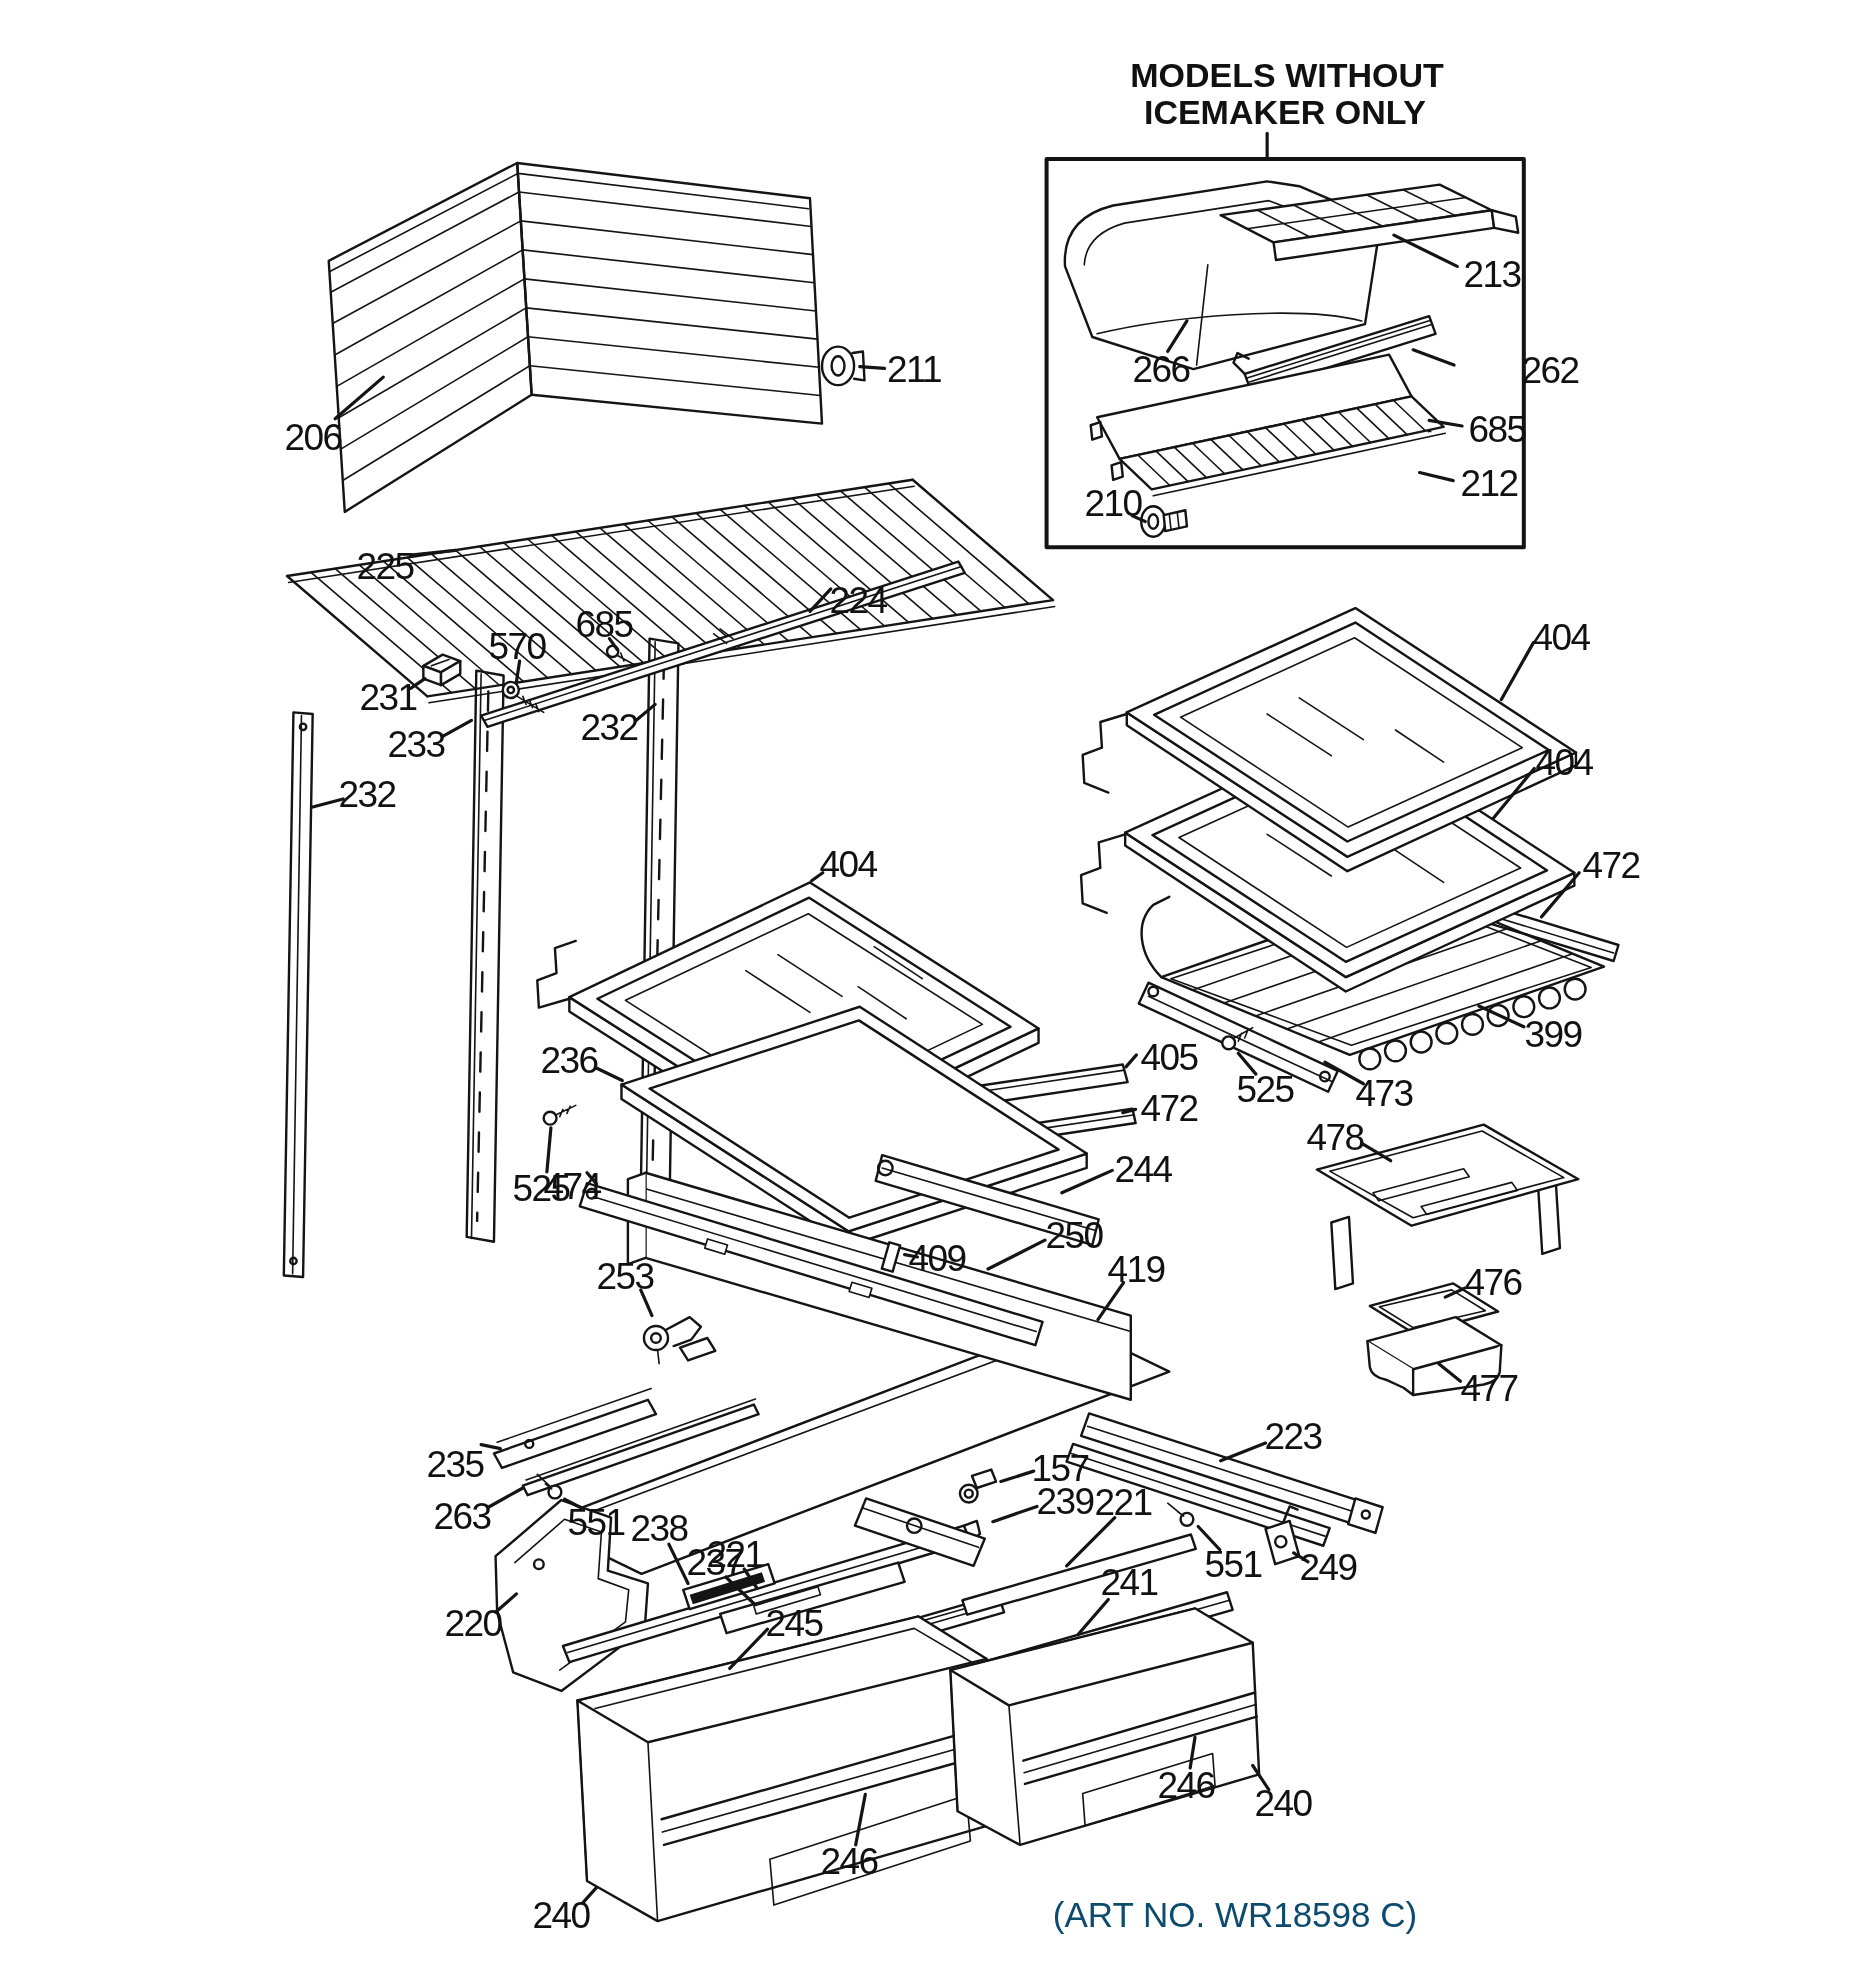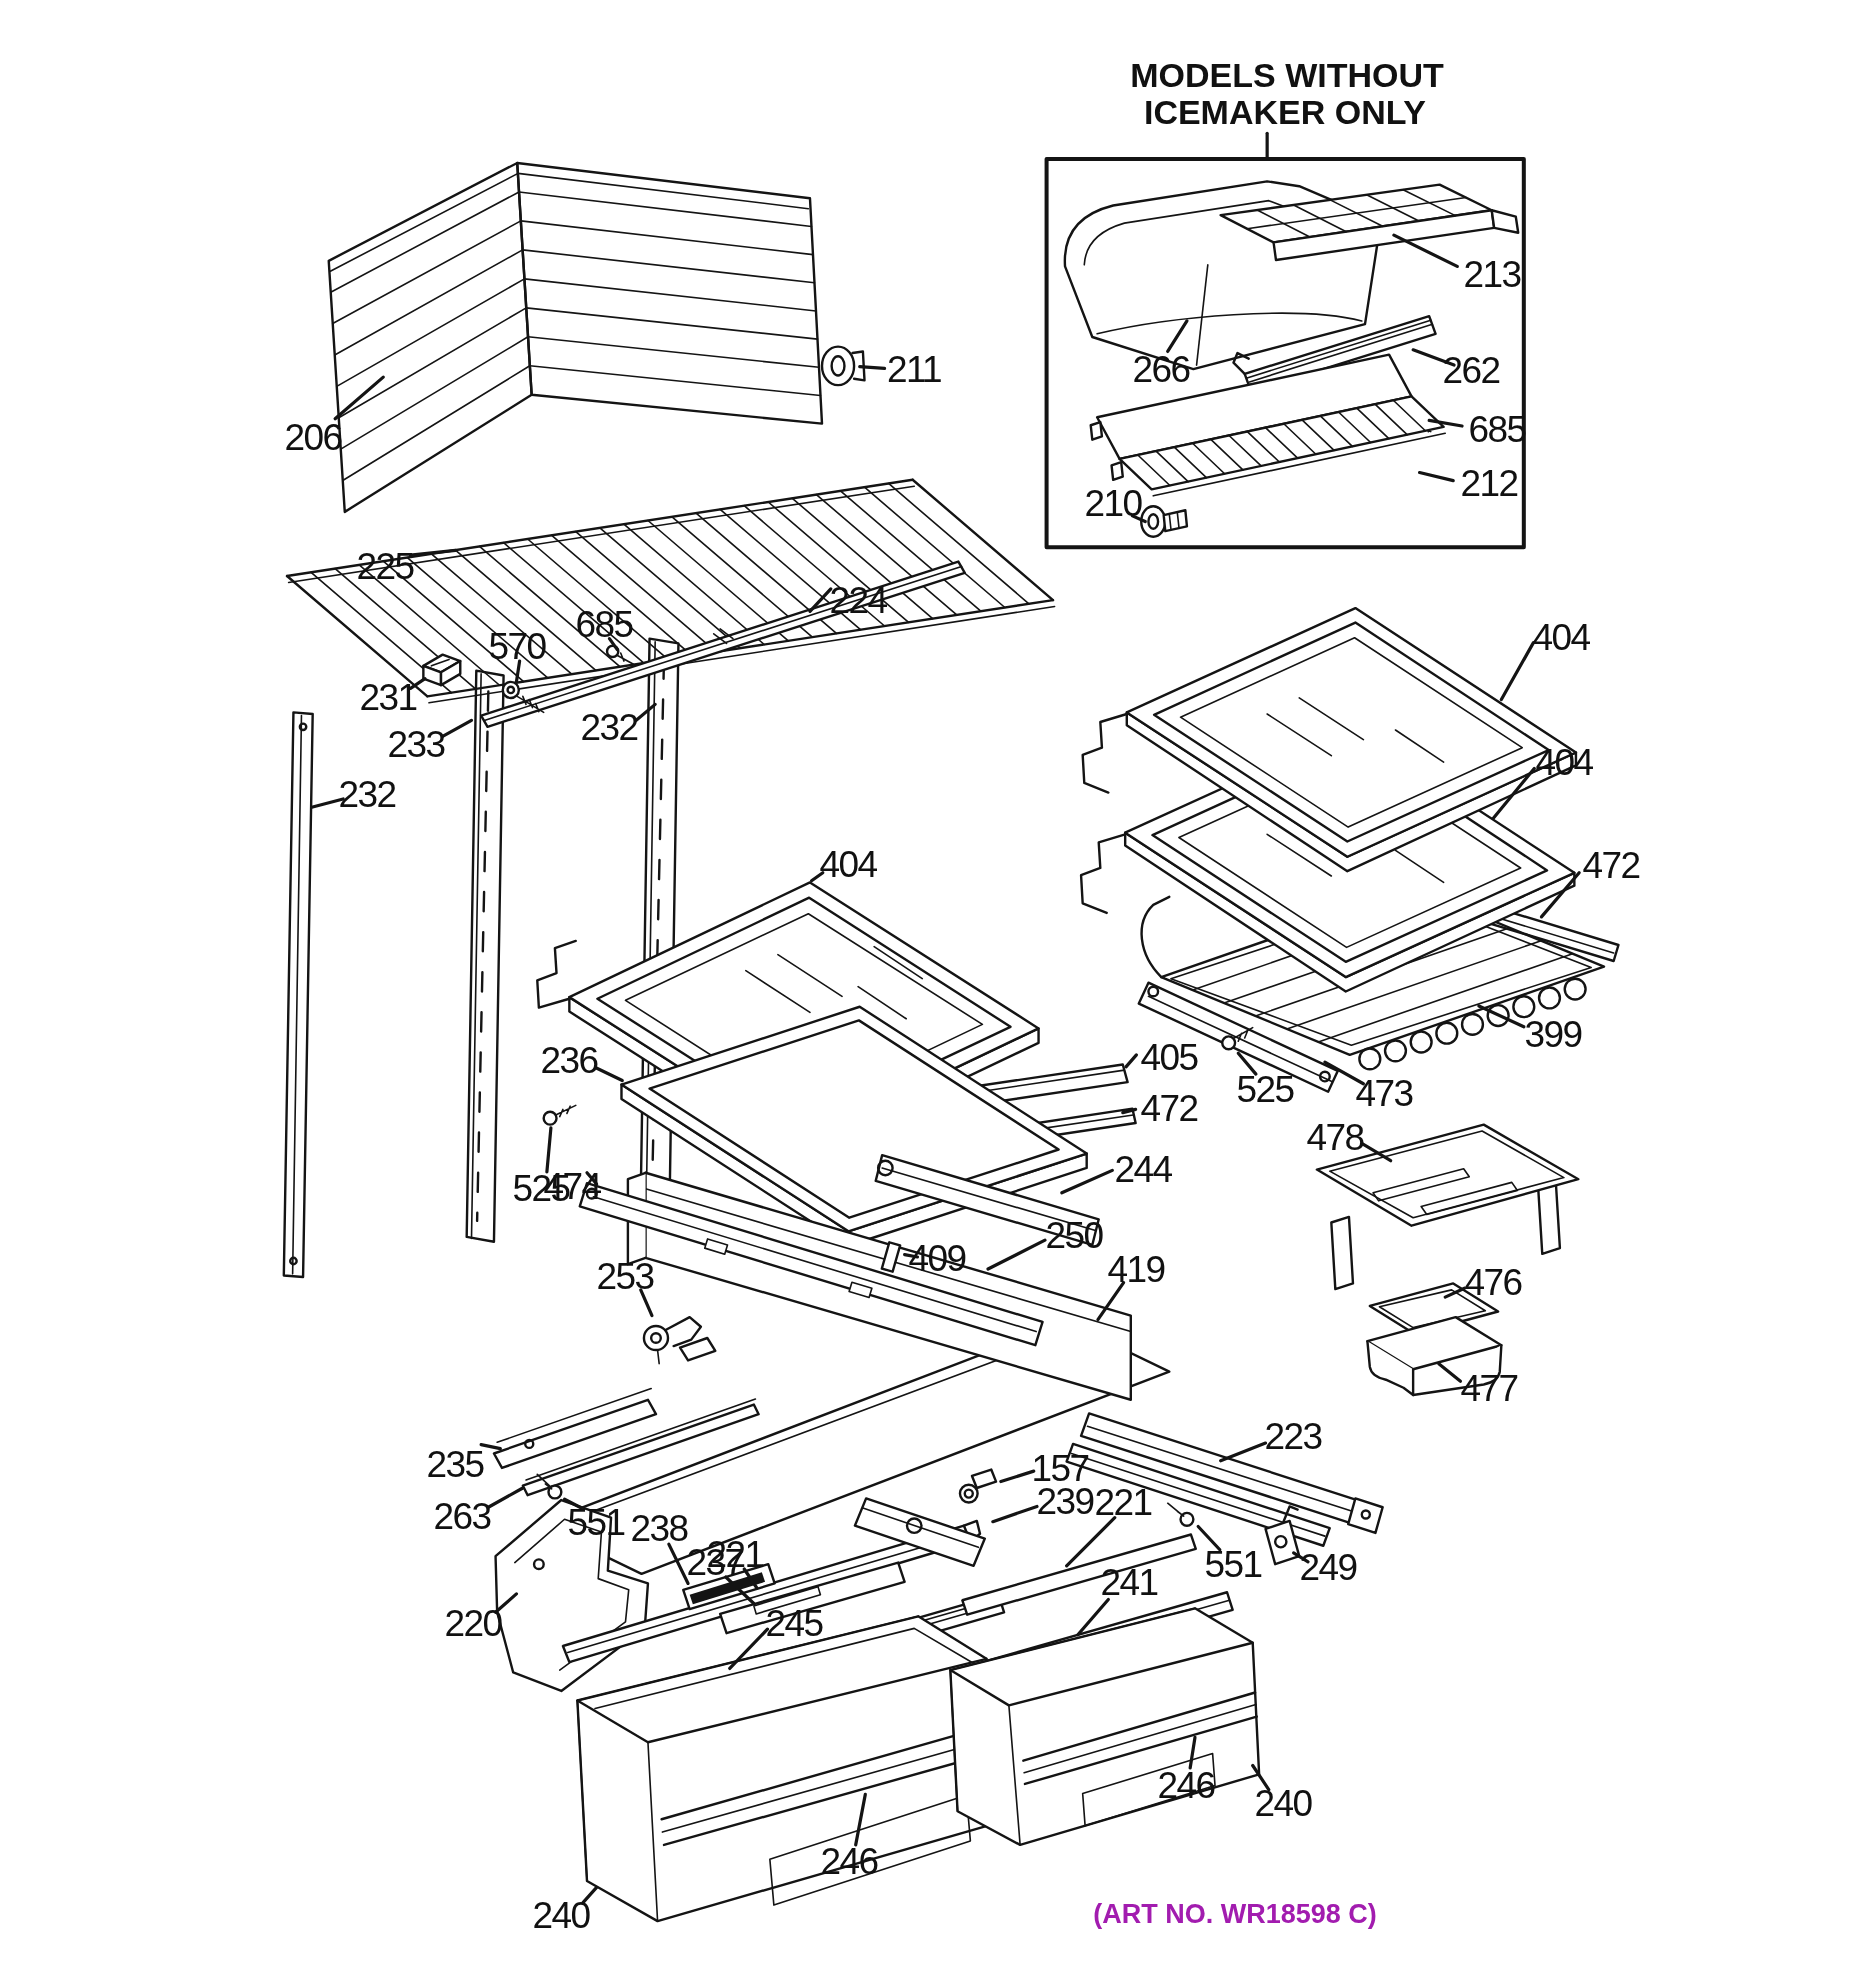--- a/index.html
+++ b/index.html
@@ -10,22 +10,22 @@
       stroke:#141414;stroke-width:3;fill:none;stroke-linecap:round;stroke-linejoin:round;}
   .art .wf{fill:#ffffff;}
   .art .ink{fill:#141414;stroke:none;}
   .art .thin{stroke-width:2;}
   .art .leader{stroke-width:4;}
   .art .frame{stroke-width:5;}
   .lbl{position:absolute;transform:translate(-50%,-50%);color:#111;font-size:37px;
        letter-spacing:-1.6px;white-space:nowrap;line-height:1;}
   .ttl{position:absolute;transform:translate(-50%,-50%);color:#111;font-weight:bold;
        font-size:34px;letter-spacing:0;white-space:nowrap;line-height:1;}
-  .artno{position:absolute;transform:translate(-50%,-50%);color:#a21caf;font-weight:bold;
-       font-size:27px;white-space:nowrap;line-height:1;}
+  .artno{position:absolute;transform:translate(-50%,-50%);color:#0c4a6e;font-weight:normal;
+       font-size:35px;white-space:nowrap;line-height:1;}
 </style>
 </head>
 <body>
 
 <div class="stage">
 
 <svg class="art" width="1856" height="1979" viewBox="0 0 2314 2467">
 
   <g>
     <polygon class="wf" points="306,888 330,890 318,1592 294,1590"></polygon>
@@ -483,21 +483,21 @@
 
 <div class="ttl" style="left:1239px;top:75px;">MODELS WITHOUT</div>
 <div class="ttl" style="left:1237px;top:112px;">ICEMAKER ONLY</div>
 <div id="callouts">
       <div class="lbl" style="left: 265px; top: 437px;">206</div>
       <div class="lbl" style="left: 866px; top: 369px;">211</div>
       <div class="lbl" style="left: 337px; top: 566px;">225</div>
       <div class="lbl" style="left: 810px; top: 600px;">224</div>
       <div class="lbl" style="left: 1444px; top: 274px;">213</div>
       <div class="lbl" style="left: 1113px; top: 369px;">266</div>
-      <div class="lbl" style="left: 1423px; top: 370px;">262</div>
+      <div class="lbl" style="left: 1502px; top: 370px;">262</div>
       <div class="lbl" style="left: 1449px; top: 429px;">685</div>
       <div class="lbl" style="left: 1441px; top: 483px;">212</div>
       <div class="lbl" style="left: 1065px; top: 503px;">210</div>
       <div class="lbl" style="left: 556px; top: 624px;">685</div>
       <div class="lbl" style="left: 469px; top: 646px;">570</div>
       <div class="lbl" style="left: 340px; top: 697px;">231</div>
       <div class="lbl" style="left: 368px; top: 744px;">233</div>
       <div class="lbl" style="left: 319px; top: 794px;">232</div>
       <div class="lbl" style="left: 561px; top: 727px;">232</div>
       <div class="lbl" style="left: 800px; top: 864px;">404</div>

